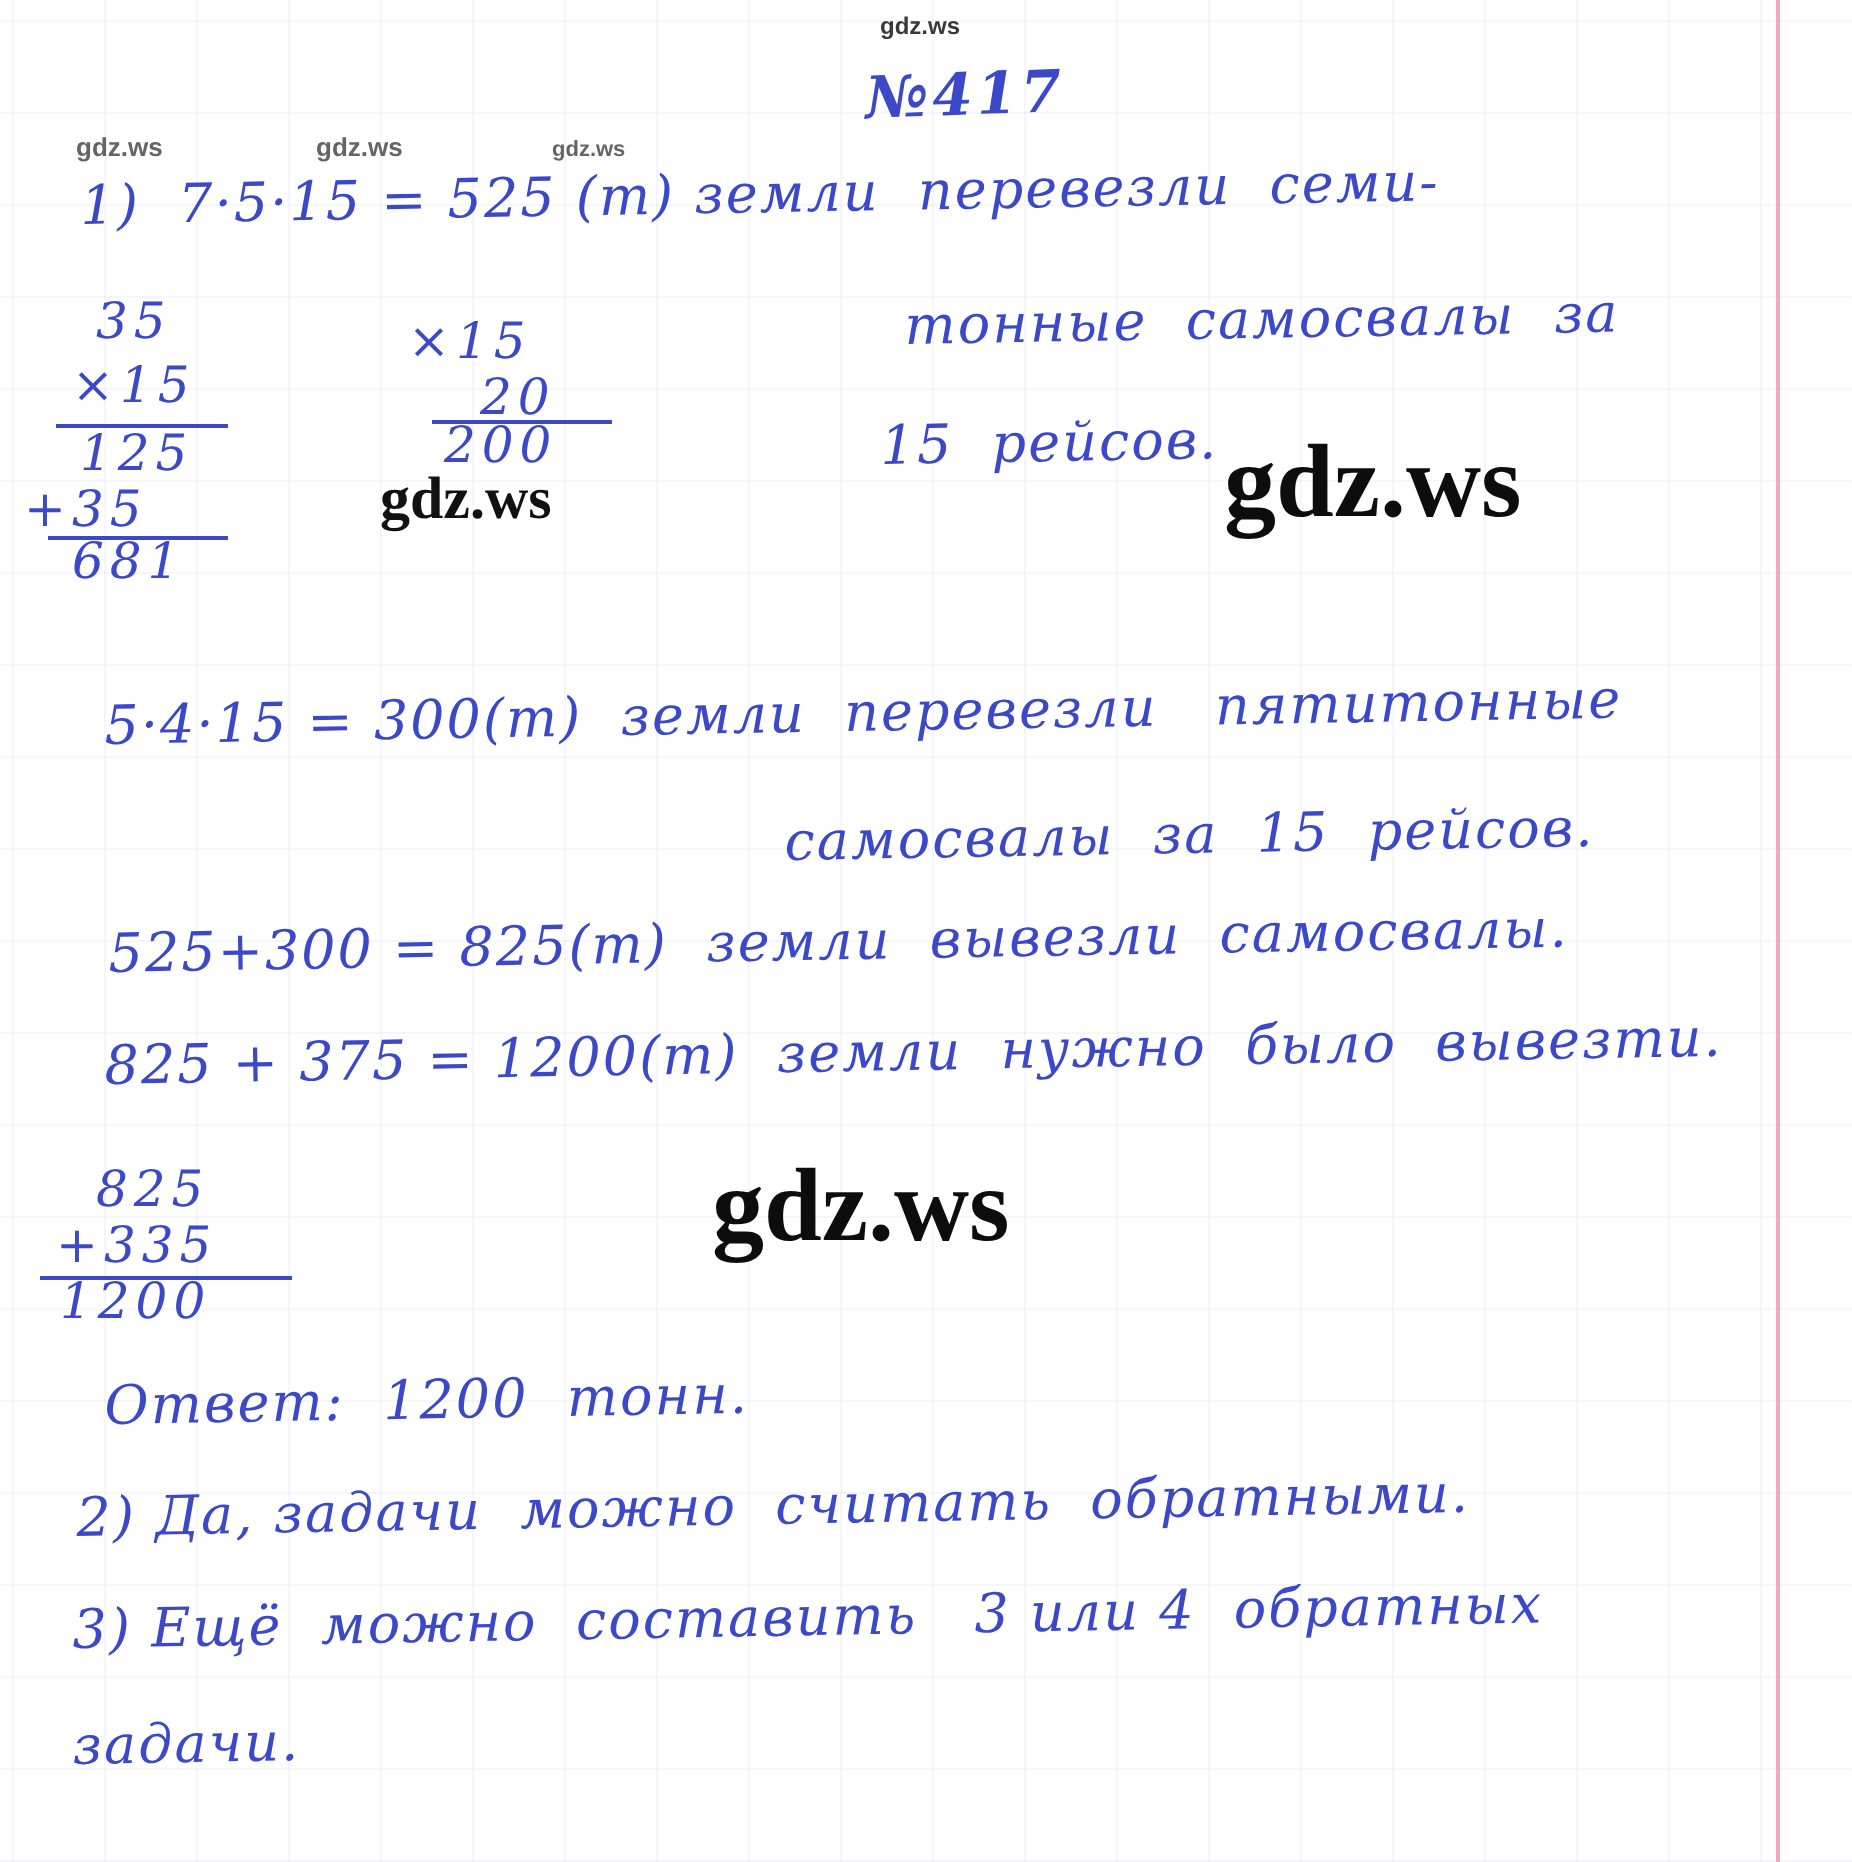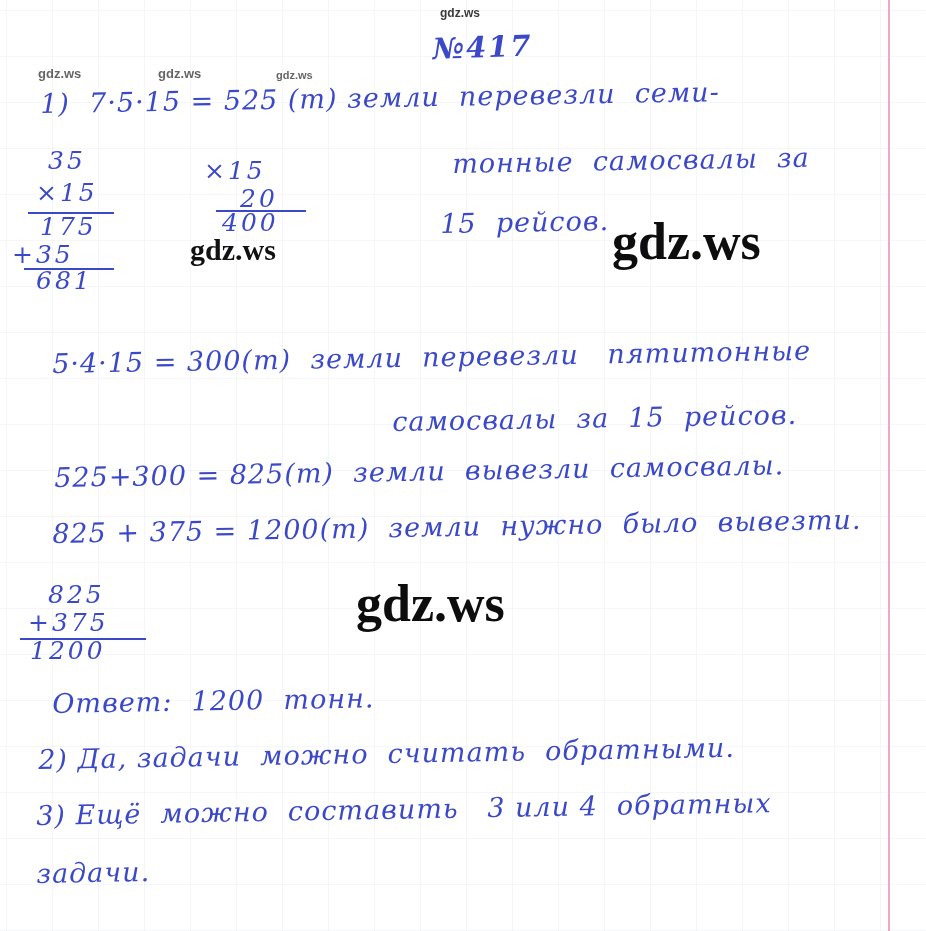--- a/index.html
+++ b/index.html
@@ -97,39 +97,39 @@
 
 <div class="hw title" style="left:432px;top:32px;transform:rotate(-2deg);">№417</div>
 
 <div class="hw big" style="left:40px;top:88px;transform:rotate(-1deg);">1)  7·5·15 = 525 (т) земли  перевезли  семи-</div>
 <div class="hw big" style="left:452px;top:148px;transform:rotate(-1deg);">тонные  самосвалы  за</div>
 <div class="hw big" style="left:440px;top:208px;transform:rotate(-1deg);">15  рейсов.</div>
 
 <div class="colcalc" style="left:48px;top:146px;">35</div>
 <div class="colcalc" style="left:36px;top:178px;">×15</div>
 <div class="rule" style="left:28px;top:212px;width:86px;"></div>
-<div class="colcalc" style="left:40px;top:212px;">175</div>
+<div class="colcalc" style="left:40px;top:212px;">125</div>
 <div class="colcalc" style="left:12px;top:240px;">+35</div>
 <div class="rule" style="left:24px;top:268px;width:90px;"></div>
 <div class="colcalc" style="left:36px;top:266px;">681</div>
 
 <div class="colcalc" style="left:204px;top:156px;">×15</div>
 <div class="colcalc" style="left:240px;top:184px;text-align:center;">20</div>
 <div class="rule" style="left:216px;top:210px;width:90px;"></div>
-<div class="colcalc" style="left:222px;top:208px;">400</div>
+<div class="colcalc" style="left:222px;top:208px;">200</div>
 
 <div class="hw big" style="left:52px;top:348px;transform:rotate(-1deg);">5·4·15 = 300(т)  земли  перевезли   пятитонные</div>
 <div class="hw big" style="left:392px;top:406px;transform:rotate(-1deg);">самосвалы  за  15  рейсов.</div>
 
 <div class="hw big" style="left:54px;top:462px;transform:rotate(-1deg);">525+300 = 825(т)  земли  вывезли  самосвалы.</div>
 
 <div class="hw big" style="left:52px;top:518px;transform:rotate(-1deg);">825 + 375 = 1200(т)  земли  нужно  было  вывезти.</div>
 
 <div class="colcalc" style="left:48px;top:580px;">825</div>
-<div class="colcalc" style="left:28px;top:608px;">+375</div>
+<div class="colcalc" style="left:28px;top:608px;">+335</div>
 <div class="rule" style="left:20px;top:638px;width:126px;"></div>
 <div class="colcalc" style="left:30px;top:636px;text-align:right;">1200</div>
 
 <div class="hw big" style="left:52px;top:688px;transform:rotate(-1deg);">Ответ:  1200  тонн.</div>
 
 <div class="hw big" style="left:38px;top:744px;transform:rotate(-1deg);">2) Да, задачи  можно  считать  обратными.</div>
 
 <div class="hw big" style="left:36px;top:800px;transform:rotate(-1deg);">3) Ещё  можно  составить   3 или 4  обратных</div>
 <div class="hw big" style="left:36px;top:858px;transform:rotate(-1deg);">задачи.</div>
 

